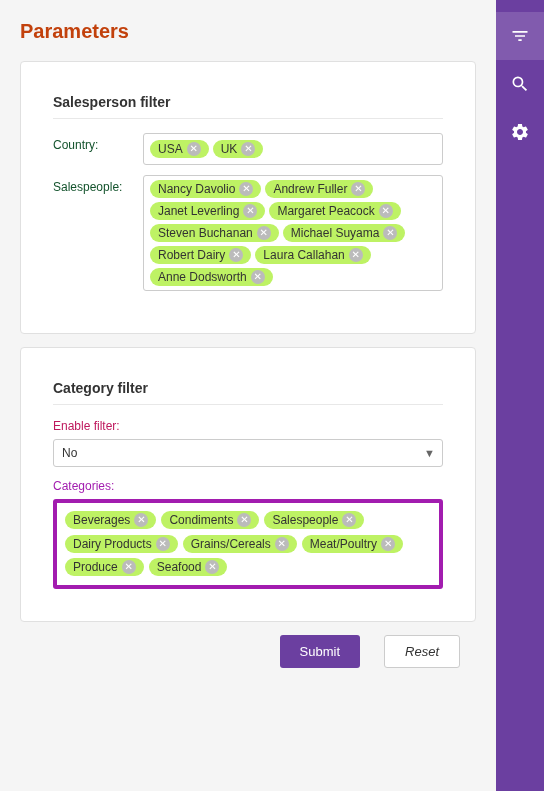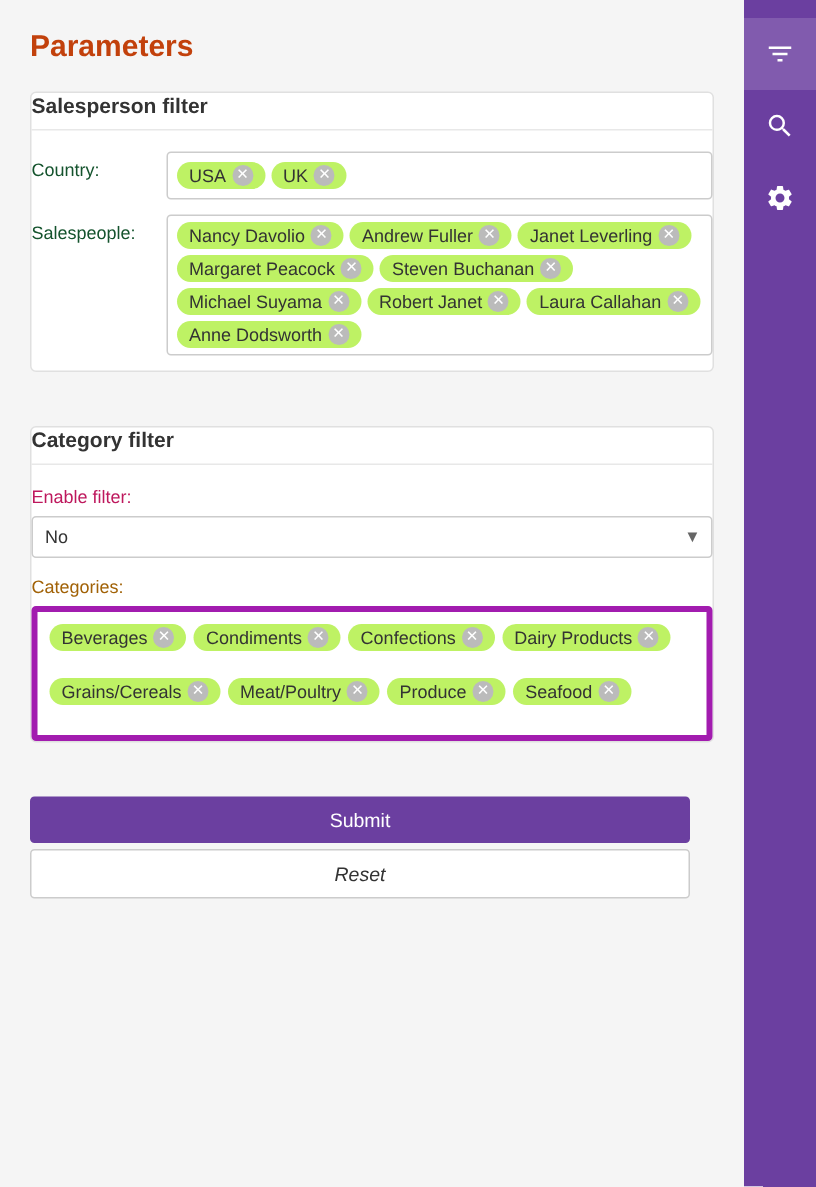--- a/index.html
+++ b/index.html
@@ -24,22 +24,22 @@
       font-size: 20px;
       font-weight: 600;
       color: #c2410c;
       margin-bottom: 18px;
     }
 
     .card {
       background: #fff;
       border: 1px solid #e0e0e0;
       border-radius: 4px;
-      padding: 0;
-      margin-bottom: 36px;
+      padding: 32px;
+      margin-bottom: 13px;
     }
 
     .card-title {
       font-size: 14px;
       font-weight: 600;
       color: #333;
       margin-bottom: 14px;
       padding-bottom: 8px;
       border-bottom: 1px solid #e8e8e8;
     }
@@ -126,43 +126,42 @@
       right: 8px;
       top: 50%;
       transform: translateY(-50%);
       pointer-events: none;
       color: #666;
       font-size: 11px;
     }
 
     .categories-label {
       font-size: 12px;
-      color: #a16207;
+      color: #a21caf;
       margin-bottom: 6px;
     }
 
     .categories-box {
       border: 4px solid #a21caf;
       border-radius: 3px;
       padding: 8px;
       min-height: 90px;
       display: flex;
       flex-wrap: wrap;
       gap: 5px;
       align-items: flex-start;
       background: #fff;
     }
 
     .footer-buttons {
       display: flex;
       justify-content: flex-end;
-      gap: 4px;
+      gap: 24px;
       margin-top: 4px;
       padding-right: 16px;
-      flex-direction: column;
     }
 
     .btn-submit {
       background: #6b3fa0;
       color: #fff;
       border: none;
       border-radius: 3px;
       padding: 8px 20px;
       font-size: 13px;
       cursor: pointer;
@@ -249,21 +248,21 @@
         </span>
         <span class="tag">
           <span>Steven Buchanan</span>
           <span class="tag-x">✕</span>
         </span>
         <span class="tag">
           <span>Michael Suyama</span>
           <span class="tag-x">✕</span>
         </span>
         <span class="tag">
-          <span>Robert Janet</span>
+          <span>Robert Dairy</span>
           <span class="tag-x">✕</span>
         </span>
         <span class="tag">
           <span>Laura Callahan</span>
           <span class="tag-x">✕</span>
         </span>
         <span class="tag">
           <span>Anne Dodsworth</span>
           <span class="tag-x">✕</span>
         </span>
@@ -287,21 +286,21 @@
     <div class="categories-box">
       <span class="tag">
         <span>Beverages</span>
         <span class="tag-x">✕</span>
       </span>
       <span class="tag">
         <span>Condiments</span>
         <span class="tag-x">✕</span>
       </span>
       <span class="tag">
-        <span>Confections</span>
+        <span>Salespeople</span>
         <span class="tag-x">✕</span>
       </span>
       <span class="tag">
         <span>Dairy Products</span>
         <span class="tag-x">✕</span>
       </span>
       <span class="tag">
         <span>Grains/Cereals</span>
         <span class="tag-x">✕</span>
       </span>

